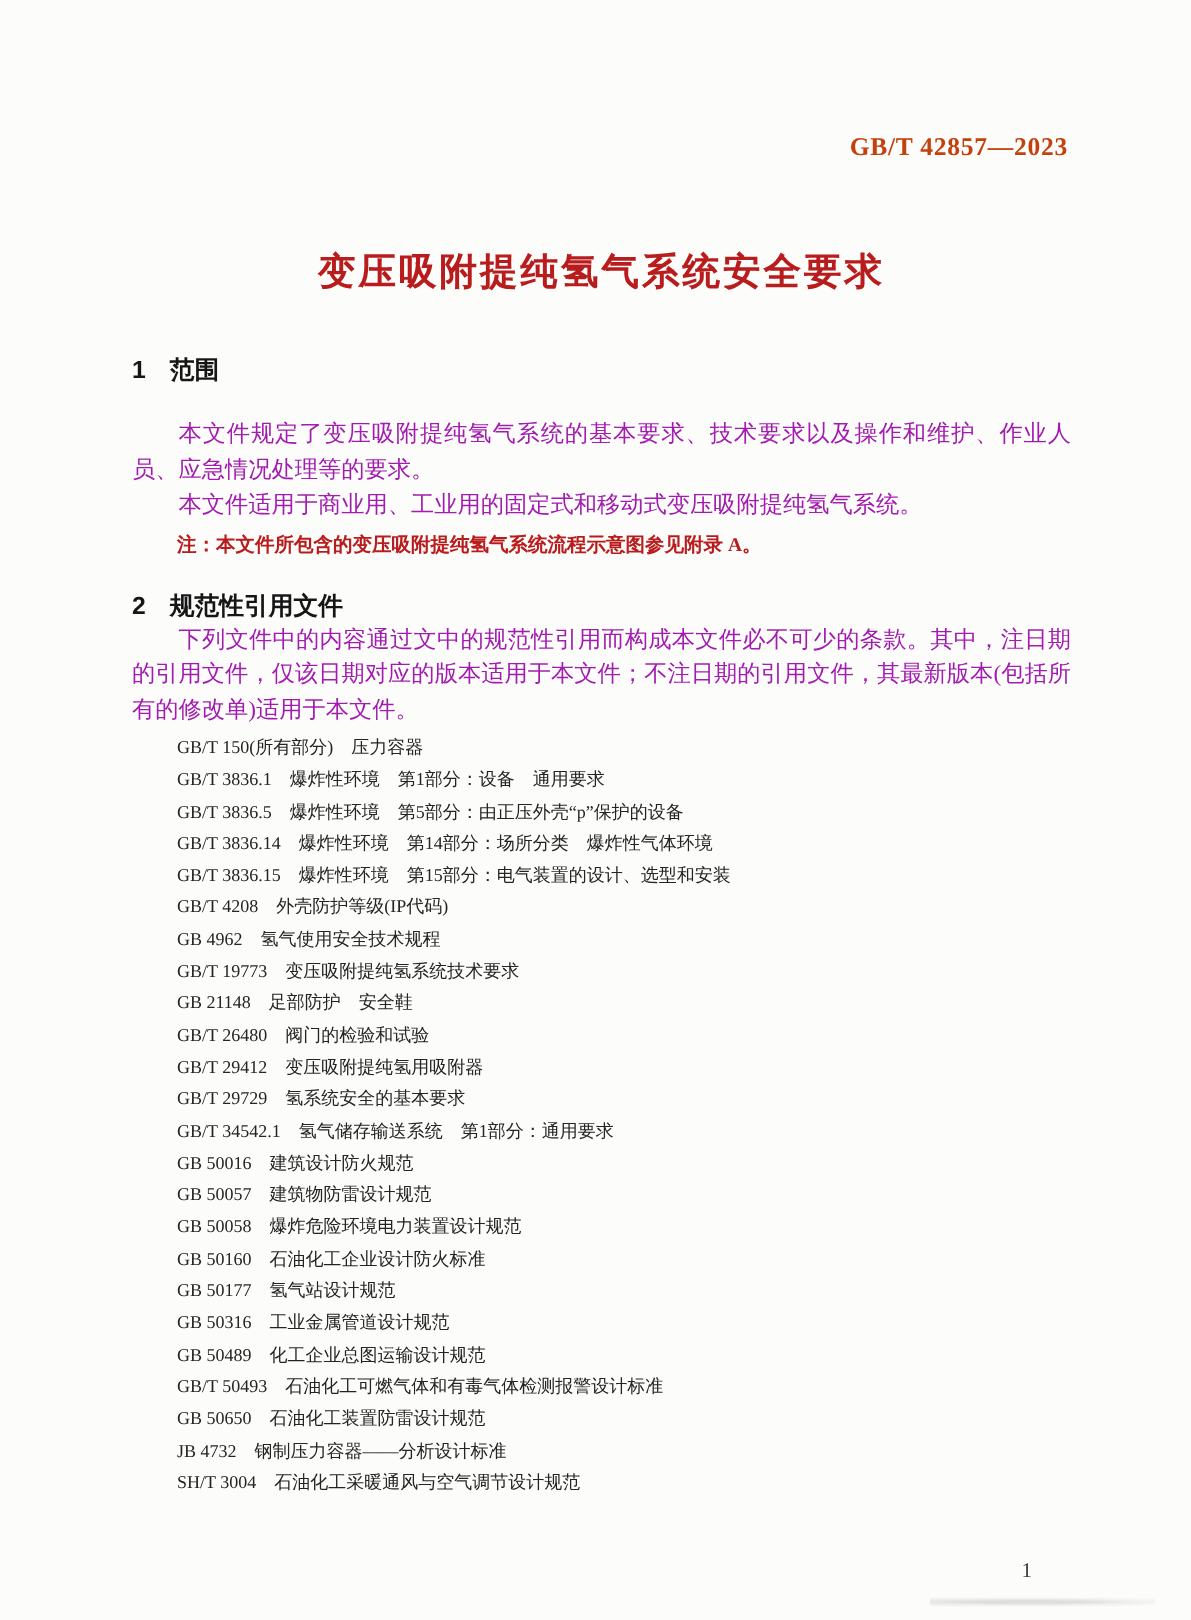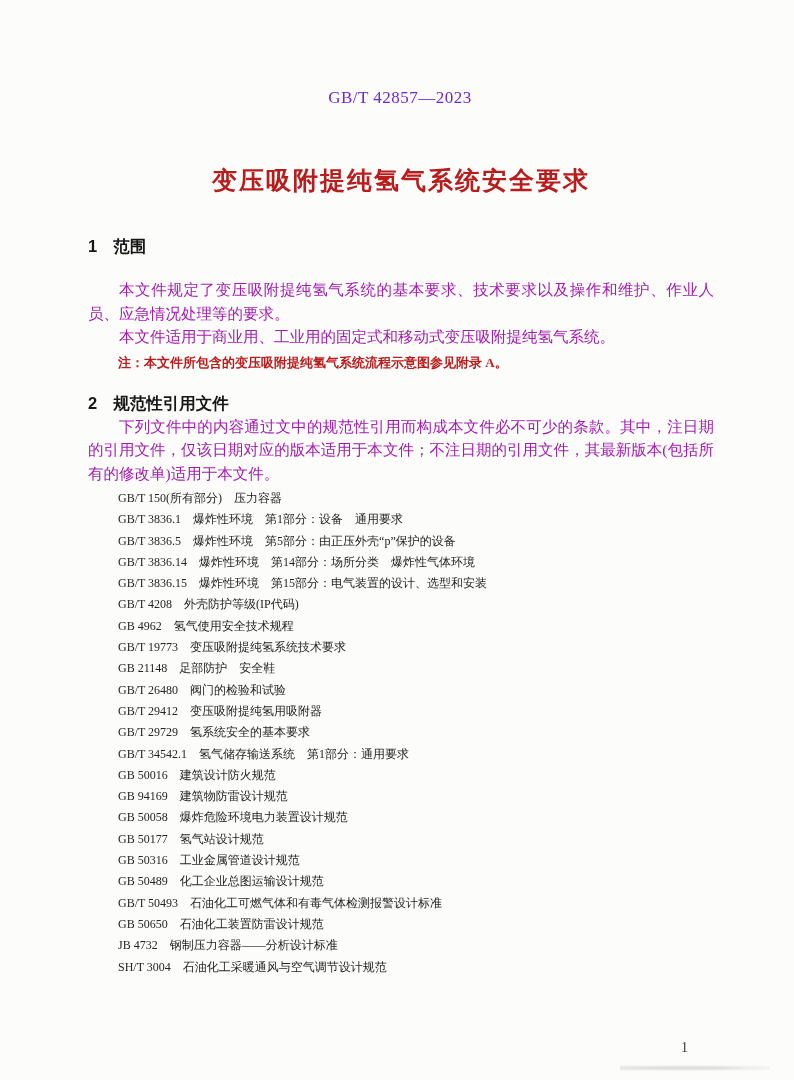--- a/index.html
+++ b/index.html
@@ -12,25 +12,25 @@
     height: 1080px;
     background: #fcfcfb;
     color: #242424;
     font-family: "Liberation Serif", "DejaVu Serif", serif;
     overflow: hidden;
   }
 
   .content { padding: 88px 80px 0 88px; }
 
   .doc-number {
-    text-align: center;
-    font-weight: normal;
+    text-align: right;
+    font-weight: bold;
     font-size: 17px;
     letter-spacing: 0.5px;
-    color: #6d28d9;
+    color: #c2410c;
     padding-right: 2px;
   }
 
   .doc-title {
     margin-top: 56px;
     text-align: center;
     font-family: "Liberation Sans", "DejaVu Sans", sans-serif;
     font-weight: 700;
     font-size: 25px;
     letter-spacing: 2px;
@@ -135,22 +135,23 @@
         <li>GB/T 3836.15　爆炸性环境　第15部分：电气装置的设计、选型和安装</li>
         <li>GB/T 4208　外壳防护等级(IP代码)</li>
         <li>GB 4962　氢气使用安全技术规程</li>
         <li>GB/T 19773　变压吸附提纯氢系统技术要求</li>
         <li>GB 21148　足部防护　安全鞋</li>
         <li>GB/T 26480　阀门的检验和试验</li>
         <li>GB/T 29412　变压吸附提纯氢用吸附器</li>
         <li>GB/T 29729　氢系统安全的基本要求</li>
         <li>GB/T 34542.1　氢气储存输送系统　第1部分：通用要求</li>
         <li>GB 50016　建筑设计防火规范</li>
-        <li>GB 94169　建筑物防雷设计规范</li>
+        <li>GB 50057　建筑物防雷设计规范</li>
         <li>GB 50058　爆炸危险环境电力装置设计规范</li>
+        <li>GB 50160　石油化工企业设计防火标准</li>
         <li>GB 50177　氢气站设计规范</li>
         <li>GB 50316　工业金属管道设计规范</li>
         <li>GB 50489　化工企业总图运输设计规范</li>
         <li>GB/T 50493　石油化工可燃气体和有毒气体检测报警设计标准</li>
         <li>GB 50650　石油化工装置防雷设计规范</li>
         <li>JB 4732　钢制压力容器——分析设计标准</li>
         <li>SH/T 3004　石油化工采暖通风与空气调节设计规范</li>
       </ul>
 
   </div>

